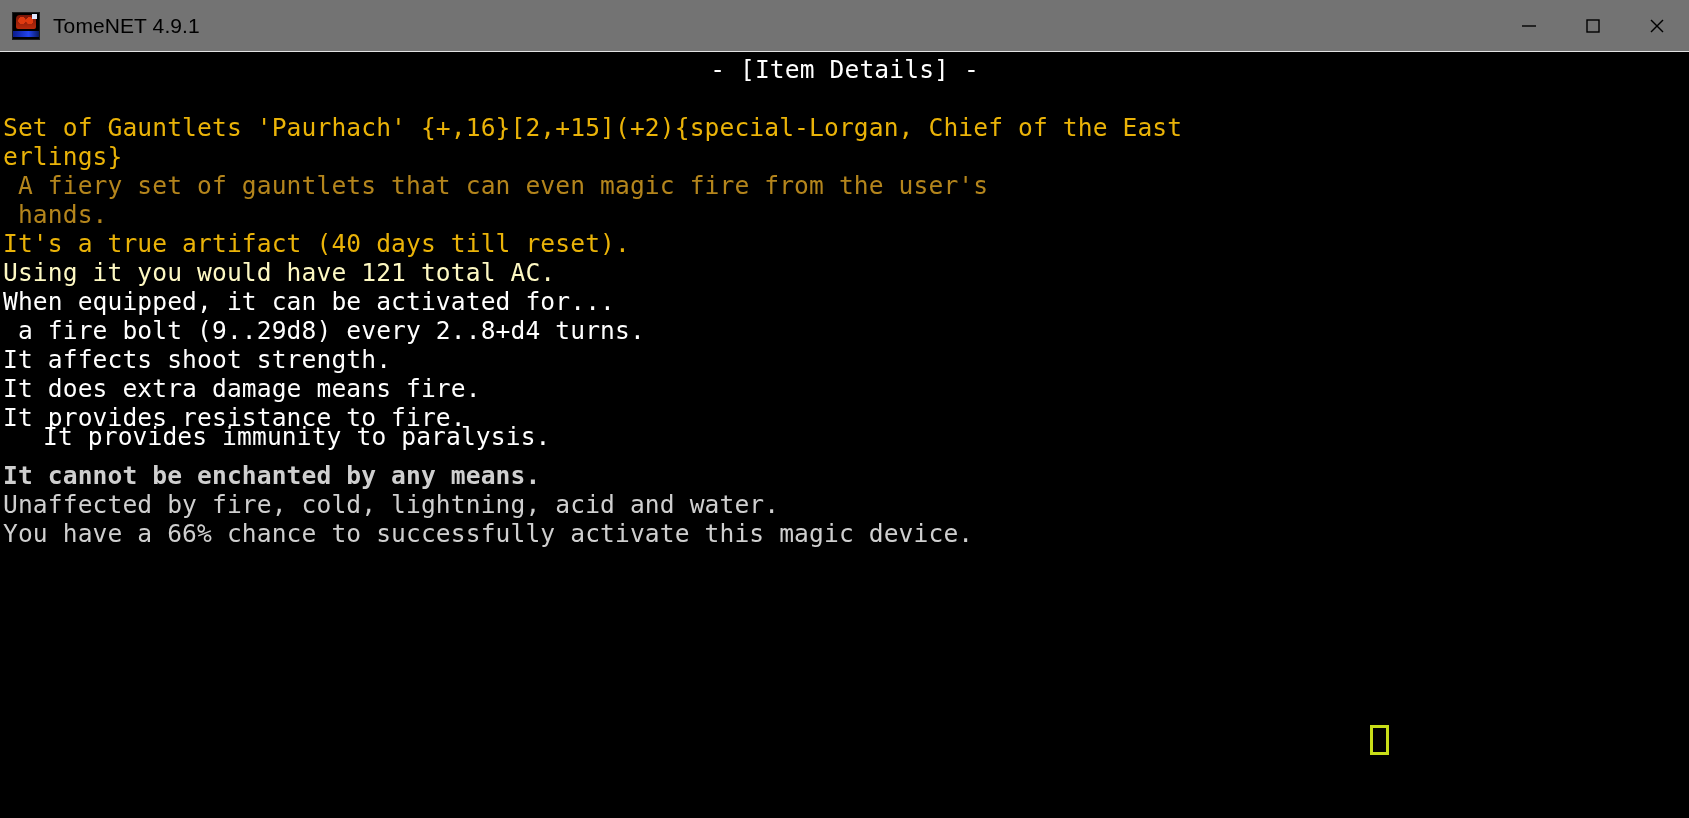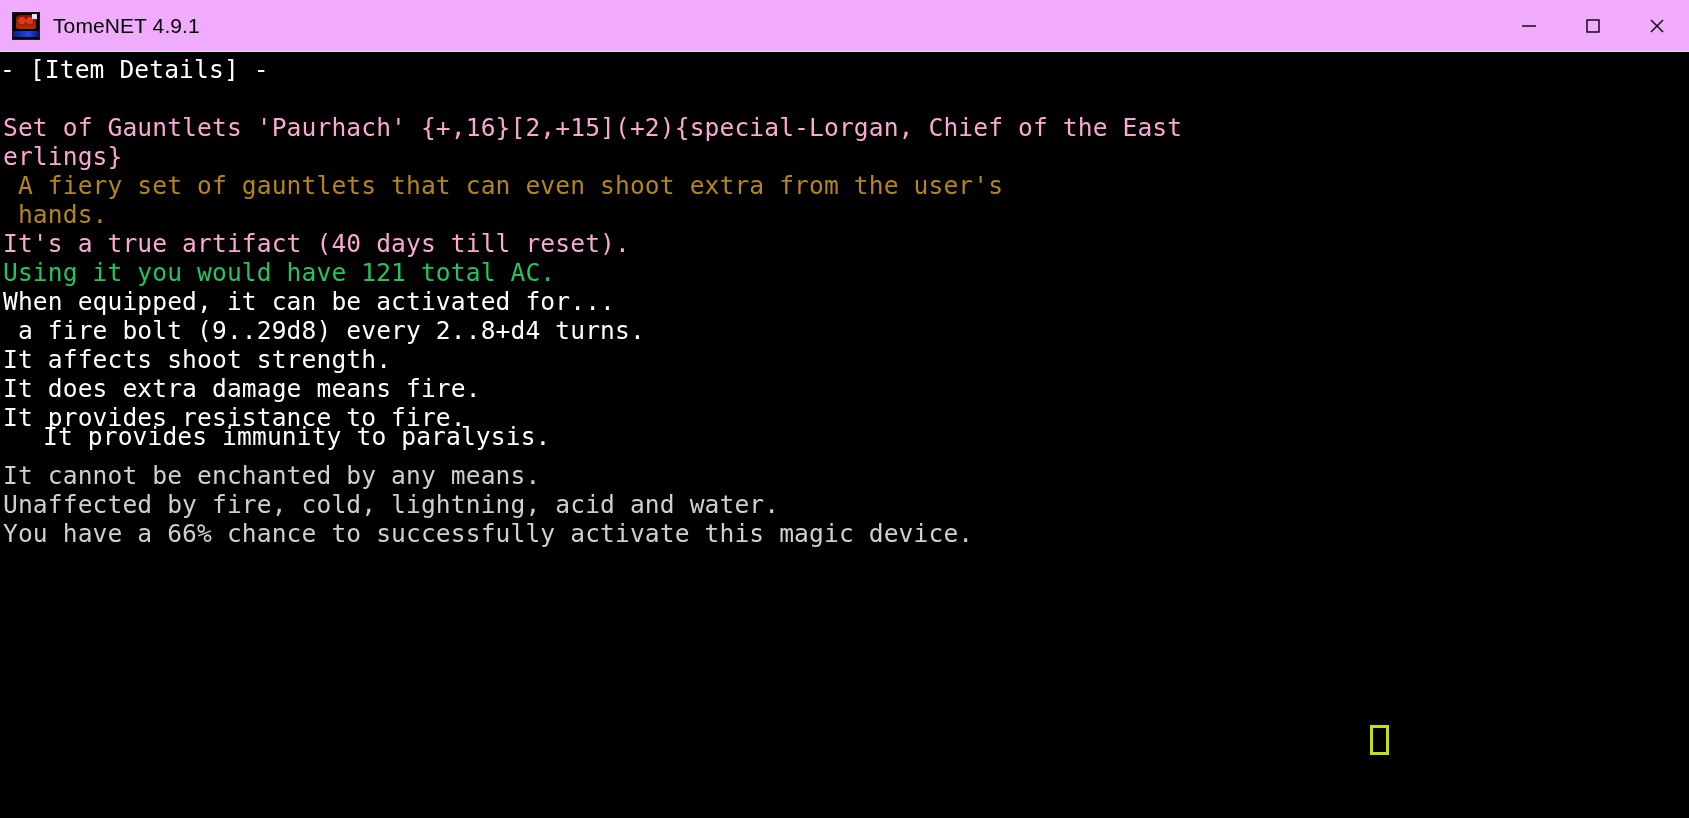--- a/index.html
+++ b/index.html
@@ -24,21 +24,21 @@
     box-sizing: border-box;
     overflow: hidden;
   }
 
   
   #title-bar {
     position: absolute;
     left: 0; top: 0;
     width: 1689px;
     height: 52px;
-    background: #f0abfc;
+    background: #737373;
     border-bottom: 1px solid #e2e2e2;
     box-sizing: border-box;
     display: flex;
     align-items: center;
     user-select: none;
   }
   #title-left {
     display: flex;
     align-items: center;
     padding-left: 12px;
@@ -120,27 +120,28 @@
     height: 29px;
     line-height: 29px;
     font-family: "DejaVu Sans Mono", "Liberation Mono", monospace;
     font-size: 24.6px;
     letter-spacing: 0.12px;
     white-space: pre;
     padding-left: 3px;
     box-sizing: border-box;
   }
   .term-line.centered {
+    text-align: center;
     padding-left: 0;
   }
   
   .c-white   { color: #ffffff; }
   .c-ltgray  { color: #cfcfcf; }
-  .c-gray    { color: #22c55e; }
-  .c-gold    { color: #f9a8d4; }
+  .c-gray    { color: #fef9c3; }
+  .c-gold    { color: #eab308; }
   .c-olive   { color: #b4851c; }
   .c-orange  { color: #ff8000; }
 
   
   #term-cursor {
     position: absolute;
     width: 19px;
     height: 30px;
     border: 3px solid #c8dd18;
     box-sizing: border-box;
@@ -182,31 +183,31 @@
     </div>
   </div>
 
   <div id="terminal">
 
     <div class="term-line centered c-white" id="term-heading" style="top:3px;">- [Item Details] -</div>
 
     <div id="term-body">
         <div class="term-line c-gold" style="top: 61px;">Set of Gauntlets 'Paurhach' {+,16}[2,+15](+2){special-Lorgan, Chief of the East</div>
         <div class="term-line c-gold" style="top: 90px;">erlings}</div>
-        <div class="term-line c-olive" style="top: 119px;"> A fiery set of gauntlets that can even shoot extra from the user's</div>
+        <div class="term-line c-olive" style="top: 119px;"> A fiery set of gauntlets that can even magic fire from the user's</div>
         <div class="term-line c-olive" style="top: 148px;"> hands.</div>
         <div class="term-line c-gold" style="top: 177px;">It's a true artifact (40 days till reset).</div>
         <div class="term-line c-gray" style="top: 206px;">Using it you would have 121 total AC.</div>
         <div class="term-line c-white" style="top: 235px;">When equipped, it can be activated for...</div>
         <div class="term-line c-white" style="top: 264px;"> a fire bolt (9..29d8) every 2..8+d4 turns.</div>
         <div class="term-line c-white" style="top: 293px;">It affects shoot strength.</div>
         <div class="term-line c-white" style="top: 322px;">It does extra damage means fire.</div>
         <div class="term-line c-white" style="top: 351px;">It provides resistance to fire.</div>
         <div class="term-line c-white" style="top: 370px; padding-left: 43px;">It provides immunity to paralysis.</div>
-        <div class="term-line c-ltgray" style="top: 409px;">It cannot be enchanted by any means.</div>
+        <div class="term-line c-ltgray" style="top: 409px; font-weight: bold;">It cannot be enchanted by any means.</div>
         <div class="term-line c-ltgray" style="top: 438px;">Unaffected by fire, cold, lightning, acid and water.</div>
         <div class="term-line c-ltgray" style="top: 467px;">You have a 66% chance to successfully activate this magic device.</div>
       </div>
 
 
     <div id="term-cursor" style="left:1370px; top:673px;"></div>
   </div>
 
 </div>
 

